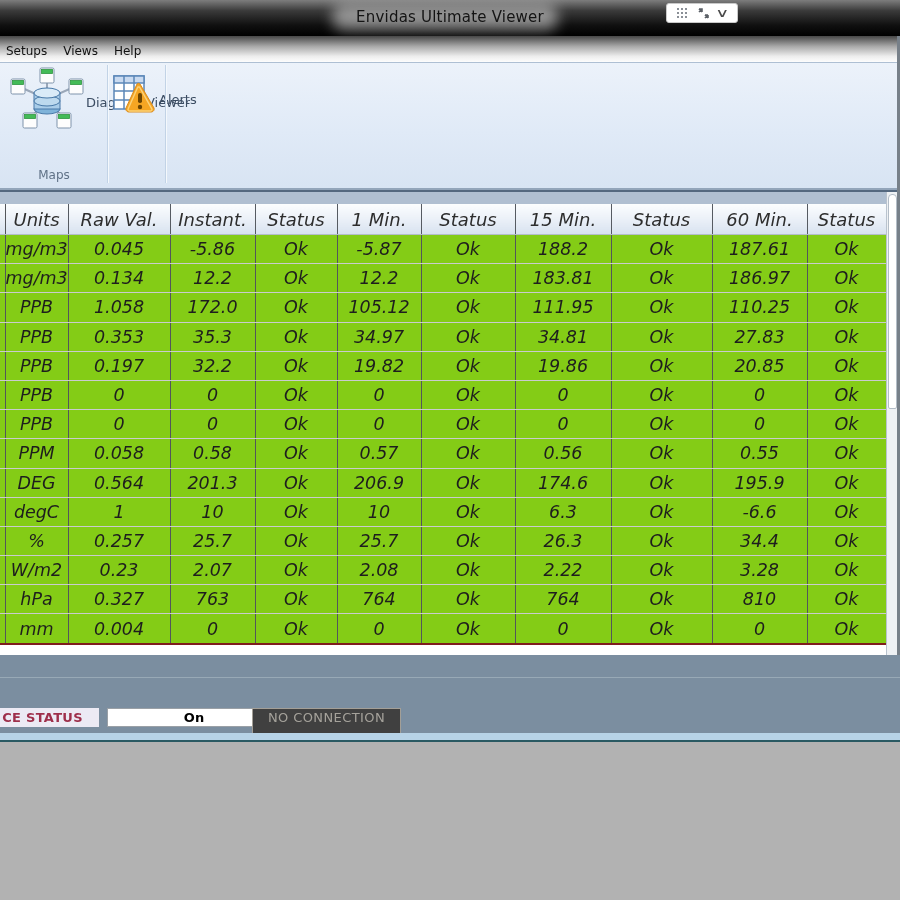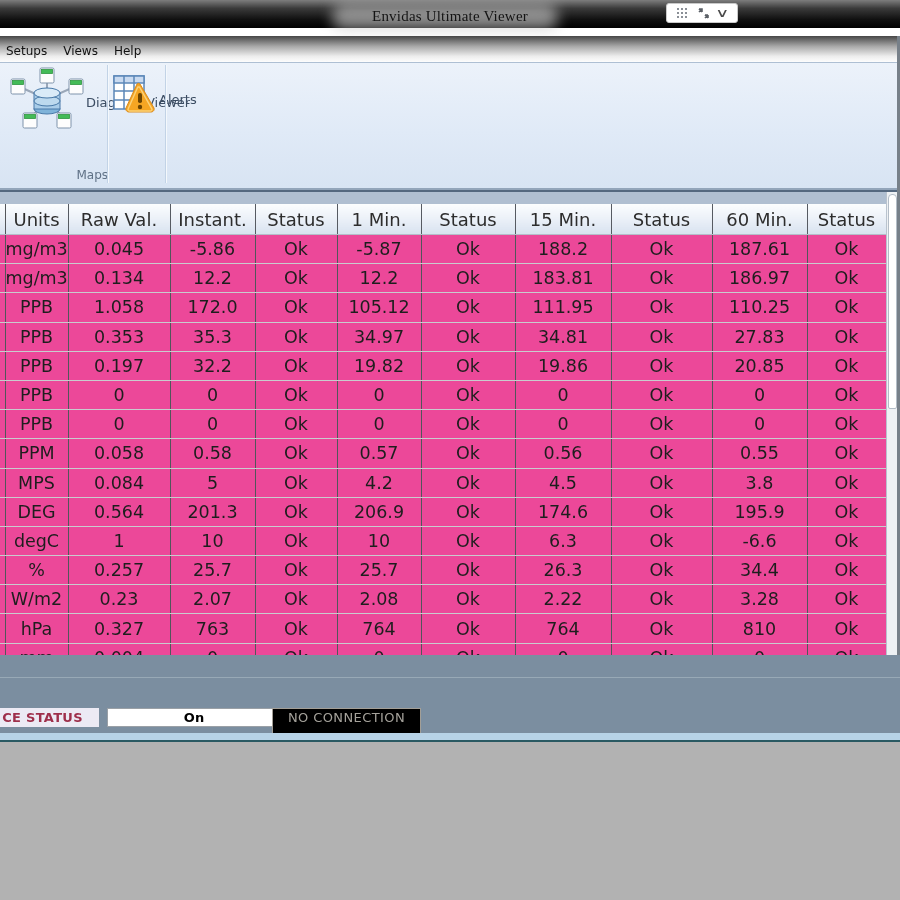--- a/index.html
+++ b/index.html
@@ -1,21 +1,21 @@
 <!DOCTYPE html>
 <html style="--status_label_text: #9e2f4b; --status_panel_bg: #7b8ea0; --disabled_text: #a5a29b;"><head>
 <meta charset="utf-8">
 <style>
   html,body{margin:0;padding:0;background:#b2b2b2;}
   #screen{position:relative;width:900px;height:900px;overflow:hidden;
           font-family:"DejaVu Sans","Liberation Sans",sans-serif;background:#fff;}
 
   
-  .titlebar{position:absolute;left:0;top:0;width:900px;height:28px;
-    background:linear-gradient(180deg,#7d7d7d 0%,#3a3a3a 30%,#101010 70%,#000 100%);font-family:Liberation Serif, serif;}
+  .titlebar{position:absolute;left:0;top:0;width:900px;height:36px;
+    background:linear-gradient(180deg,#7d7d7d 0%,#3a3a3a 30%,#101010 70%,#000 100%);}
   .title-glow{position:absolute;left:332px;top:4px;width:226px;height:26px;
     background:rgba(205,205,205,.65);border-radius:12px;filter:blur(7px);}
   .title-text{position:absolute;left:0;top:8px;width:900px;text-align:center;
     font-size:15px;font-weight:500;color:#141414;letter-spacing:.2px;}
   .qat{position:absolute;left:666px;top:3px;width:72px;height:20px;background:#fff;
     border:1px solid #c9c9c9;border-radius:3px;display:flex;align-items:center;
     justify-content:space-evenly;box-sizing:border-box;}
   .qat svg{display:block}
   .qat-chevron{font-size:12px;color:#4a4a4a;line-height:1;transform:scaleX(1.6);}
 
@@ -28,30 +28,30 @@
   
   .ribbon{position:absolute;left:0;top:62px;width:900px;height:128px;box-sizing:border-box;
     background:linear-gradient(180deg,#ecf2fa 0%,#e0eaf7 55%,#d8e4f3 100%);
     border-top:1px solid #aebfd3;border-bottom:2px solid #93a5ba;}
   .rb-sep{position:absolute;top:2px;height:118px;width:0;
     border-left:1px solid #c2d3e6;border-right:1px solid #f4f8fc;}
   .rb-btn{position:absolute;display:flex;flex-direction:row;align-items:center;cursor:pointer;}
   .rb-label{font-size:13px;color:#3c4d63;margin-top:2px;white-space:nowrap;}
   .diagram-btn{left:8px;top:4px;width:96px;}
   .alerts-btn{left:113px;top:11px;width:50px;}
-  .group-label{position:absolute;left:0;top:105px;width:108px;text-align:right;
+  .group-label{position:absolute;left:0;top:105px;width:108px;text-align:center;
     font-size:12px;color:#5f7186;}
 
   
   .band{position:absolute;left:0;top:190px;width:900px;height:14px;
     background:#b0bfd1;border-top:2px solid #54687f;box-sizing:border-box;}
 
   
   table.grid{position:absolute;left:0;top:204px;width:886px;border-collapse:collapse;
-    table-layout:fixed;background:#ec4899;border-bottom:2px solid #7f1d1d;}
+    table-layout:fixed;background:#84cc16;border-bottom:2px solid #7f1d1d;font-style:italic;}
   table.grid th{height:28px;font-weight:400;font-size:18px;color:#2d2d2d;
     background:linear-gradient(180deg,#fbfdfe 0%,#e9eff7 55%,#d8e2ef 100%);
     border-right:1px solid #565b62;border-bottom:1px solid #b4bdc9;
     overflow:hidden;white-space:nowrap;}
   table.grid td{height:28.2px;font-size:17.5px;color:#1e1e1e;text-align:center;
     border-right:1px solid #53565b;border-bottom:1px solid #c9cbce;
     overflow:hidden;white-space:nowrap;padding:0;}
   table.grid .sliver{border-right:1px solid #53565b;}
 
   
@@ -64,22 +64,22 @@
   
   .slate{position:absolute;left:0;top:655px;width:900px;height:87px;
     background:var(--status_panel_bg,#7b8ea0);}
   .slate-line{position:absolute;left:0;top:22px;width:900px;height:1px;background:#98a9b6;}
   .status-label{position:absolute;left:-14px;top:53px;width:113px;height:19px;
     background:#eceaf4;color:var(--status_label_text,#9e2f4b);font-size:13px;font-weight:bold;
     text-align:center;line-height:19px;letter-spacing:.3px;}
   .status-value{position:absolute;left:107px;top:53px;width:174px;height:19px;background:#fff;
     border:1px solid #9aa0a6;box-sizing:border-box;color:#000;font-size:13px;font-weight:600;
     text-align:center;line-height:17px;}
-  .conn-btn{position:absolute;left:272px;top:53px;width:149px;height:35px;
-    background:#000000;border:1px solid #a39f97;box-sizing:border-box;
+  .conn-btn{position:absolute;left:252px;top:53px;width:149px;height:35px;
+    background:#404040;border:1px solid #a39f97;box-sizing:border-box;
     color:var(--disabled_text,#a5a29b);font-size:13px;text-align:center;line-height:17px;
     letter-spacing:.4px;}
   .blue-strip{position:absolute;left:0;top:78px;width:900px;height:7px;
     background:#b7d3e7;border-bottom:2px solid #2a5a63;}
 
   .bottom-gray{position:absolute;left:0;top:742px;width:900px;height:158px;background:#b2b2b2;}
 </style>
 </head>
 <body>
 
@@ -310,33 +310,20 @@
           <td>Ok</td>
           <td>0.57</td>
           <td>Ok</td>
           <td>0.56</td>
           <td>Ok</td>
           <td>0.55</td>
           <td>Ok</td>
         </tr>
         <tr>
           <td class="sliver"></td>
-          <td>MPS</td>
-          <td>0.084</td>
-          <td>5</td>
-          <td>Ok</td>
-          <td>4.2</td>
-          <td>Ok</td>
-          <td>4.5</td>
-          <td>Ok</td>
-          <td>3.8</td>
-          <td>Ok</td>
-        </tr>
-        <tr>
-          <td class="sliver"></td>
           <td>DEG</td>
           <td>0.564</td>
           <td>201.3</td>
           <td>Ok</td>
           <td>206.9</td>
           <td>Ok</td>
           <td>174.6</td>
           <td>Ok</td>
           <td>195.9</td>
           <td>Ok</td>

